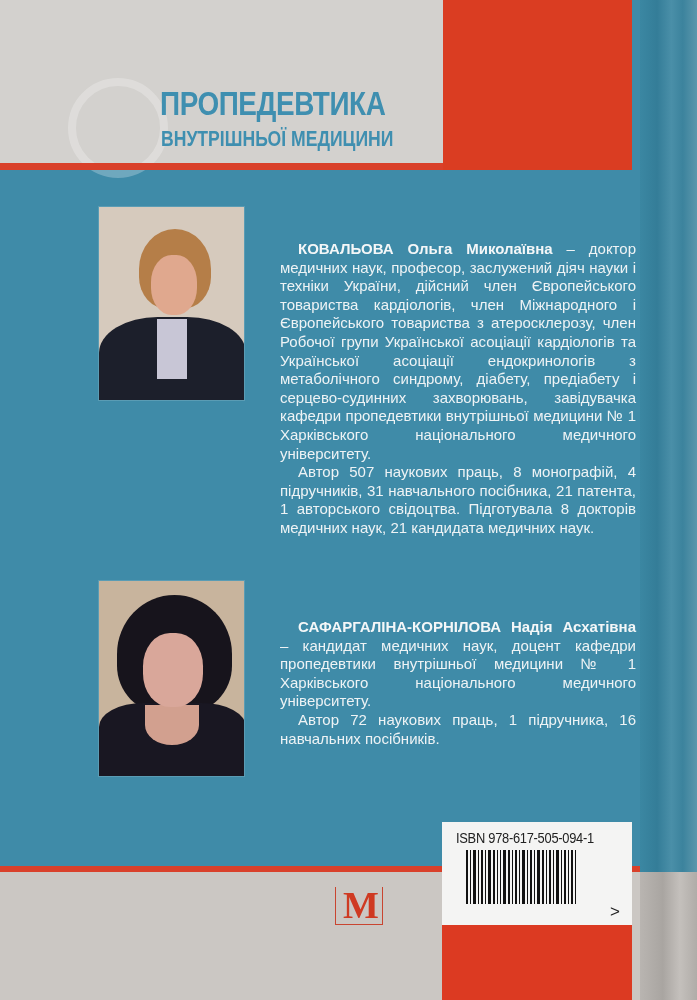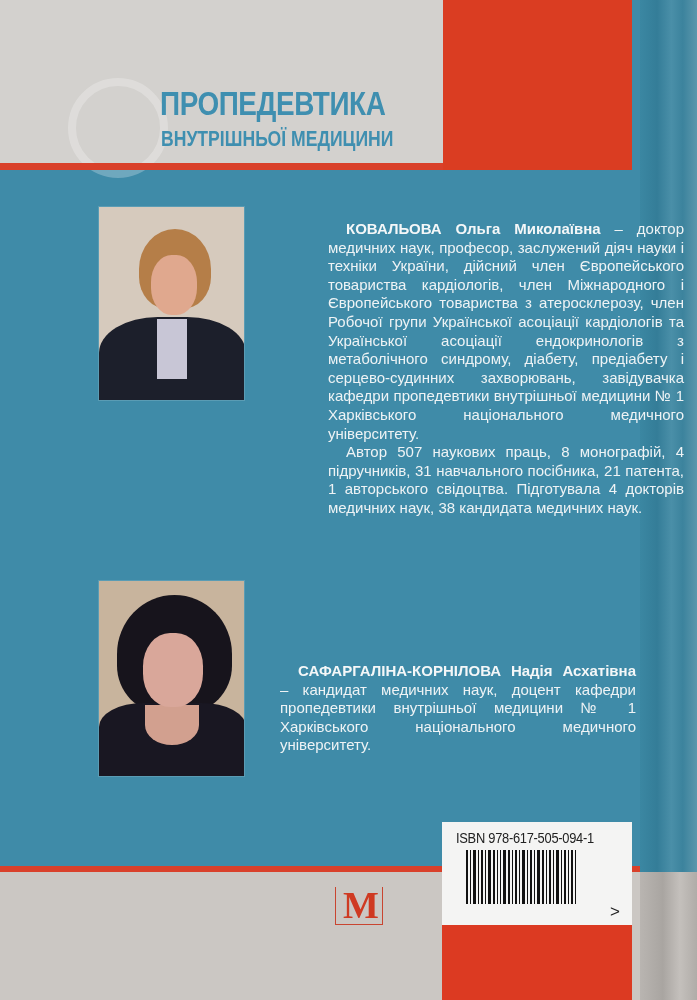--- a/index.html
+++ b/index.html
@@ -24,22 +24,22 @@
   .photo2 { left:98px; top:580px; width:147px; height:197px; background:#c8b49d; }
   .hair1 { position:absolute; left:40px; top:22px; width:72px; height:80px; background:#b57e48; border-radius:50% 50% 40% 40%; }
   .face1 { position:absolute; left:52px; top:48px; width:46px; height:60px; background:#e0a88e; border-radius:45%; }
   .body1 { position:absolute; left:0; top:110px; width:147px; height:90px; background:#1c1f2b; border-radius:40% 40% 0 0; }
   .neck1 { position:absolute; left:58px; top:112px; width:30px; height:60px; background:#c8c6d6; }
   .hair2 { position:absolute; left:18px; top:14px; width:115px; height:118px; background:#17141c; border-radius:50% 50% 40% 40%; }
   .face2 { position:absolute; left:44px; top:52px; width:60px; height:74px; background:#d9a79a; border-radius:45%; }
   .body2 { position:absolute; left:0; top:122px; width:147px; height:80px; background:#191722; border-radius:30% 30% 0 0; }
   .neck2 { position:absolute; left:46px; top:124px; width:54px; height:40px; background:#d2a08f; border-radius:0 0 50% 50%; }
   .bio { position:absolute; color:#eef3f5; font-size:15px; line-height:18.6px; text-align:justify; }
-  .bio1 { left:280px; top:220px; width:356px;margin-left:48px; }
-  .bio2 { left:280px; top:618px; width:356px;margin-top:44px; }
+  .bio1 { left:280px; top:240px; width:356px; }
+  .bio2 { left:280px; top:618px; width:356px; }
   .bio p { text-indent:18px; }
   .bio b { font-weight:bold; color:#f4f7f8; }
   .bottom-red-line { position:absolute; left:0; top:866px; width:640px; height:6px; background:#d9402a; }
   .bottom-gray { position:absolute; left:0; top:872px; width:640px; height:128px; background:#cbc7c3; }
   .bottom-red-block { position:absolute; left:442px; top:925px; width:190px; height:75px; background:#dc3a22; }
   .barcode-box { position:absolute; left:442px; top:822px; width:190px; height:103px; background:#f4f4f3; }
   .isbn { position:absolute; left:14px; top:8px; font-size:14px; color:#222; letter-spacing:-0.3px; transform:scaleX(0.92); transform-origin:left; }
   .bars { position:absolute; left:24px; top:28px; width:140px; height:54px; display:flex; align-items:stretch; }
   .bars span { display:block; height:100%; background:#111; margin-right:2px; }
   .digits { position:absolute; left:6px; top:80px; font-size:17px; color:#222; letter-spacing:0.5px; }
@@ -64,32 +64,33 @@
 
   <div class="photo photo1">
     <div class="body1"></div>
     <div class="neck1"></div>
     <div class="hair1"></div>
     <div class="face1"></div>
   </div>
 
   <div class="bio bio1">
     <p><b>КОВАЛЬОВА Ольга Миколаївна</b><span> – доктор медичних наук, професор, заслужений діяч науки і техніки України, дійсний член Європейського товариства кардіологів, член Міжнародного і Європейського товариства з атеросклерозу, член Робочої групи Української асоціації кардіологів та Української асоціації ендокринологів з метаболічного синдрому, діабету, предіабету і серцево-судинних захворювань, завідувачка кафедри пропедевтики внутрішньої медицини № 1 Харківського національного медичного університету.</span></p>
-    <p>Автор 507 наукових праць, 8 монографій, 4 підручників, 31 навчального посібника, 21 патента, 1 авторського свідоцтва. Підготувала 4 докторів медичних наук, 38 кандидата медичних наук.</p>
+    <p>Автор 507 наукових праць, 8 монографій, 4 підручників, 31 навчального посібника, 21 патента, 1 авторського свідоцтва. Підготувала 8 докторів медичних наук, 21 кандидата медичних наук.</p>
   </div>
 
   <div class="photo photo2">
     <div class="hair2"></div>
     <div class="body2"></div>
     <div class="neck2"></div>
     <div class="face2"></div>
   </div>
 
   <div class="bio bio2">
     <p><b>САФАРГАЛІНА-КОРНІЛОВА Надія Асхатівна</b><span> – кандидат медичних наук, доцент кафедри пропедевтики внутрішньої медицини № 1 Харківського національного медичного університету.</span></p>
+    <p>Автор 72 наукових праць, 1 підручника, 16 навчальних посібників.</p>
   </div>
 
   <div class="bottom-red-line"></div>
   <div class="bottom-gray"></div>
   <div class="bottom-red-block"></div>
 
   <div class="barcode-box">
     <div class="isbn">ISBN 978-617-505-094-1</div>
     <div class="bars">
       <span style="width:2px"></span>

